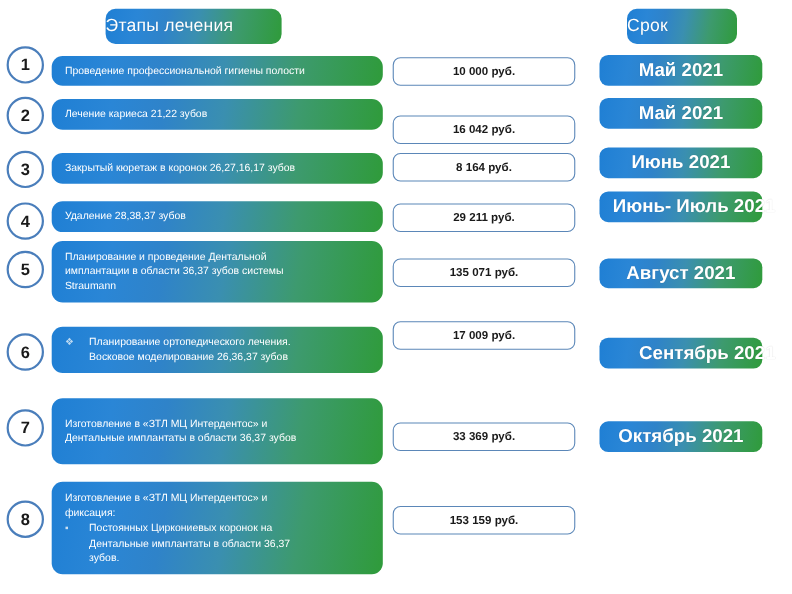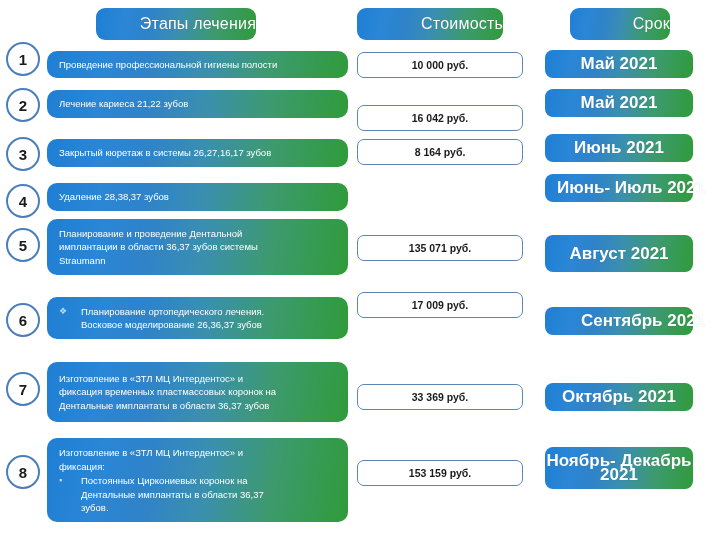--- a/index.html
+++ b/index.html
@@ -30,21 +30,21 @@
     background: linear-gradient(100deg, #1f7fd4 0%, #2a86d6 18%, #2f83c9 34%, #3a8fb0 52%, #3d9a6e 74%, #2f9b3a 100%);
   }
 
   
   .hdr {
     position: absolute;
     border-radius: 9px;
     color: #ffffff;
     display: flex;
     align-items: center;
-    justify-content: flex-end;
+    justify-content: flex-start;
     font-size: 16px;
     letter-spacing: 0.2px;
     text-shadow: 0 0 1px rgba(0,0,0,0.18);
     white-space: nowrap;
   }
 
   
   .numcircle {
     position: absolute;
     width: 34px;
@@ -137,23 +137,20 @@
   .datebadge .ln { display: block; white-space: nowrap; }
 </style>
 </head>
 <body>
 
 <div id="stage">
 
   <div class="hdr grad" style="left:96px; top:8px; width:160px; height:32px;">
     <span>Этапы лечения</span>
   </div>
-  <div class="hdr grad" style="left:357px; top:8px; width:146px; height:32px;">
-    <span>Стоимость</span>
-  </div>
   <div class="hdr grad" style="left:570px; top:8px; width:100px; height:32px;">
     <span>Срок</span>
   </div>
 
   <div class="numcircle" style="left:6px; top:42px;">
     <span>1</span>
   </div>
   <div class="stagebar grad" style="top:51px; height:27px;">
     <span class="ln">Проведение профессиональной гигиены полости</span>
   </div>
@@ -178,55 +175,58 @@
   <div class="datebadge grad" style="top:89px; height:28px;">
     <div>
         <span class="ln">Май 2021</span>
       </div>
   </div>
 
   <div class="numcircle" style="left:6px; top:137px;">
     <span>3</span>
   </div>
   <div class="stagebar grad" style="top:139px; height:28px;">
-    <span class="ln">Закрытый кюретаж в системы 26,27,16,17 зубов</span>
+    <span class="ln">Закрытый кюретаж в коронок 26,27,16,17 зубов</span>
   </div>
   <div class="costbox" style="top:139px;">
     <span>8 164 руб.</span>
   </div>
   <div class="datebadge grad" style="top:134px; height:28px;">
     <div>
         <span class="ln">Июнь 2021</span>
       </div>
   </div>
 
   <div class="numcircle" style="left:6px; top:184px;">
     <span>4</span>
   </div>
   <div class="stagebar grad" style="top:183px; height:28px;">
     <span class="ln">Удаление 28,38,37 зубов</span>
+  </div>
+  <div class="costbox" style="top:185px;">
+    <span>29 211 руб.</span>
   </div>
   <div class="datebadge grad" style="top:174px; height:28px;padding-left:24px;">
     <div>
         <span class="ln">Июнь- Июль  2021</span>
       </div>
   </div>
 
   <div class="numcircle" style="left:6px; top:228px;">
     <span>5</span>
   </div>
   <div class="stagebar grad" style="top:219px; height:56px;">
     <span class="ln">Планирование и проведение Дентальной</span>
     <span class="ln">имплантации в области 36,37 зубов системы</span>
     <span class="ln">Straumann</span>
   </div>
   <div class="costbox" style="top:235px;">
     <span>135 071 руб.</span>
   </div>
-  <div class="datebadge grad" style="top:235px; height:37px;">
+  <div class="datebadge grad" style="top:235px; height:27px;">
     <div>
         <span class="ln">Август 2021</span>
       </div>
   </div>
 
   <div class="numcircle" style="left:6px; top:303px;">
     <span>6</span>
   </div>
   <div class="stagebar grad with-bullet" style="top:297px; height:42px;">
     <div class="bulletrow">
@@ -244,21 +244,20 @@
     <div>
         <span class="ln">Сентябрь 2021</span>
       </div>
   </div>
 
   <div class="numcircle" style="left:6px; top:372px;">
     <span>7</span>
   </div>
   <div class="stagebar grad" style="top:362px; height:60px;">
     <span class="ln">Изготовление в «ЗТЛ МЦ Интердентос» и</span>
-    <span class="ln">фиксация временных пластмассовых коронок на</span>
     <span class="ln">Дентальные имплантаты в области 36,37 зубов</span>
   </div>
   <div class="costbox" style="top:384px;">
     <span>33 369 руб.</span>
   </div>
   <div class="datebadge grad" style="top:383px; height:28px;">
     <div>
         <span class="ln">Октябрь 2021</span>
       </div>
   </div>
@@ -274,20 +273,14 @@
       <span class="bultext">
         <span class="ln">Постоянных Циркониевых коронок на</span>
         <span class="ln">Дентальные имплантаты в области 36,37</span>
         <span class="ln">зубов.</span>
       </span>
     </div>
   </div>
   <div class="costbox" style="top:460px;">
     <span>153 159 руб.</span>
   </div>
-  <div class="datebadge grad" style="top:447px; height:42px;">
-    <div>
-      <span class="ln">Ноябрь- Декабрь</span>
-      <span class="ln">2021</span>
-    </div>
-  </div>
 
 </div>
 
 </body></html>

